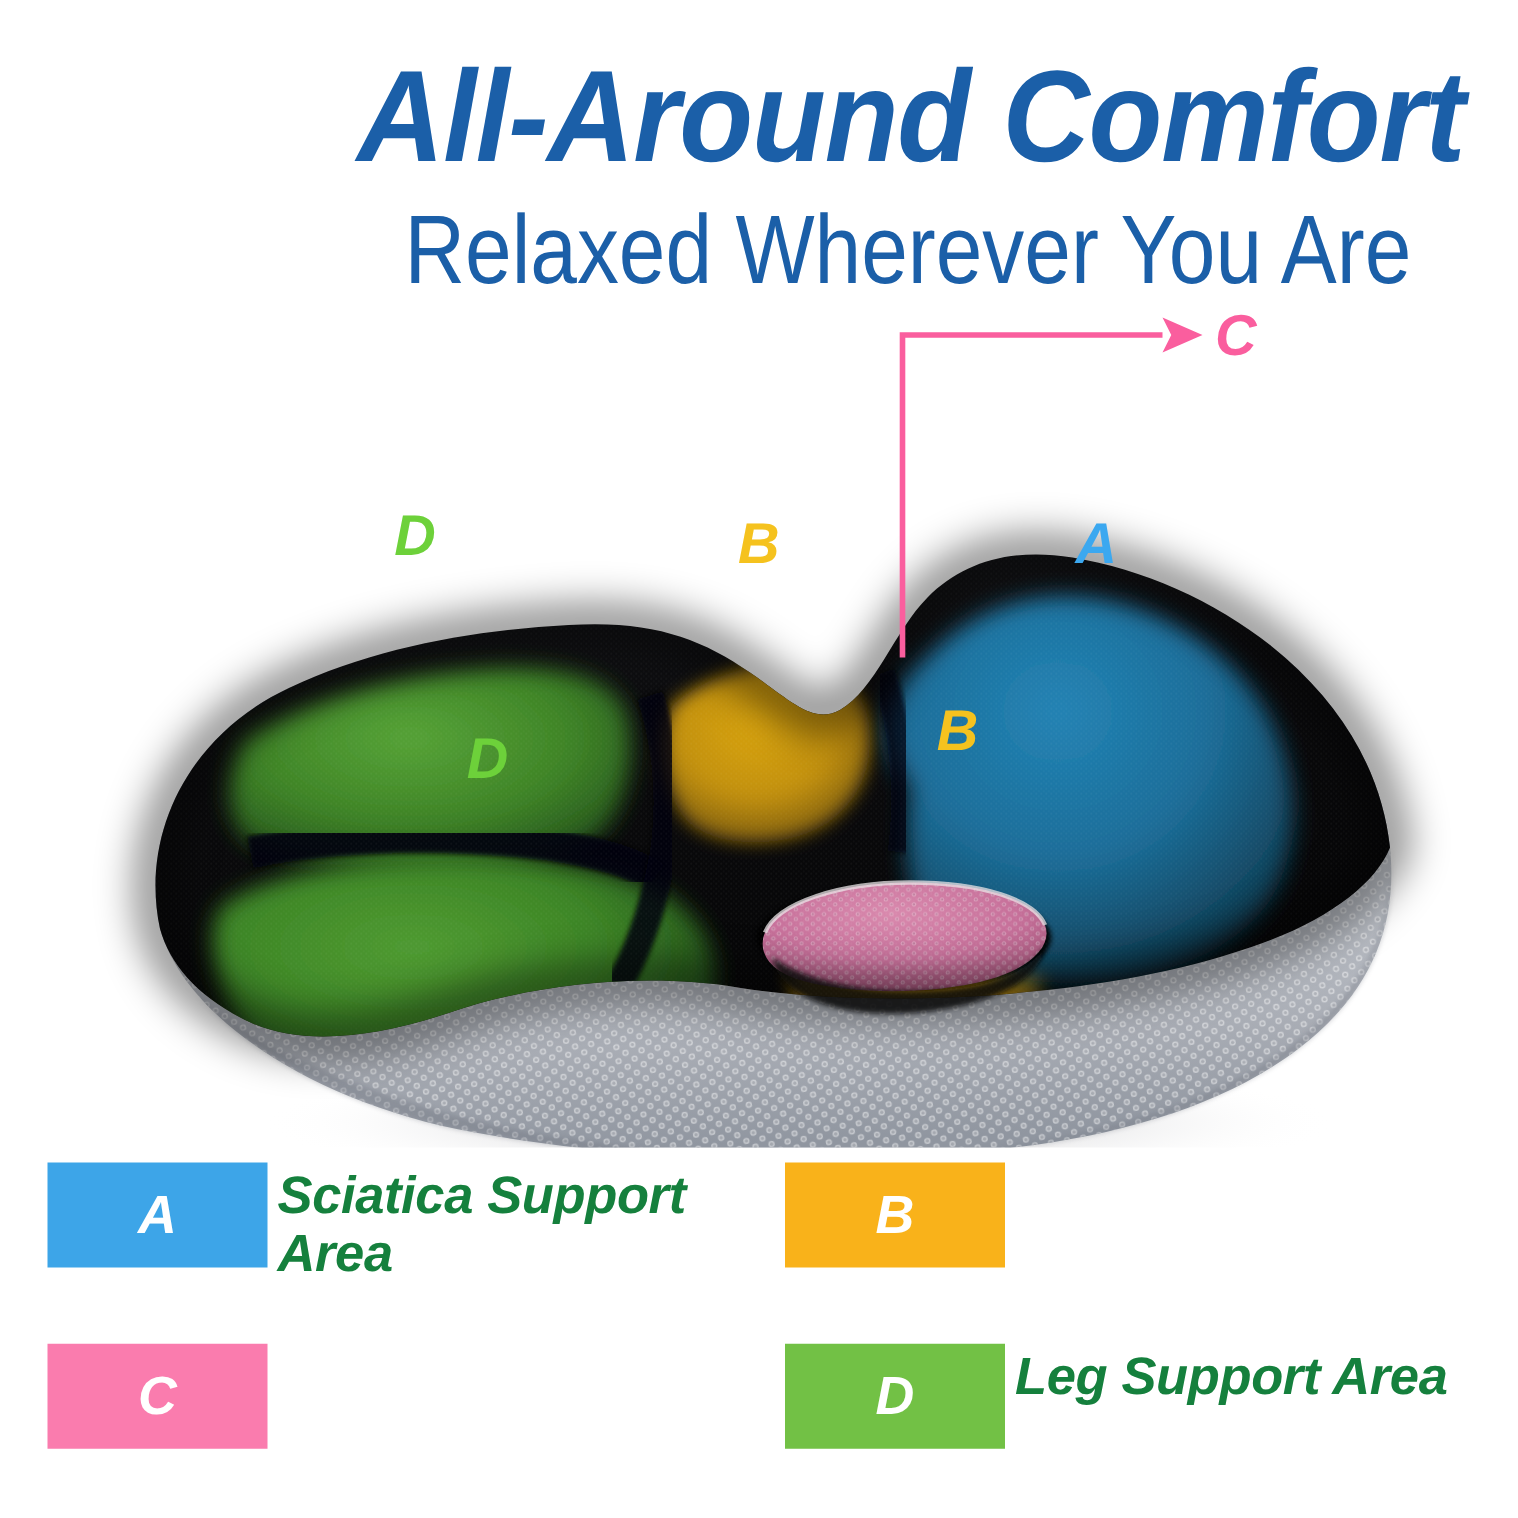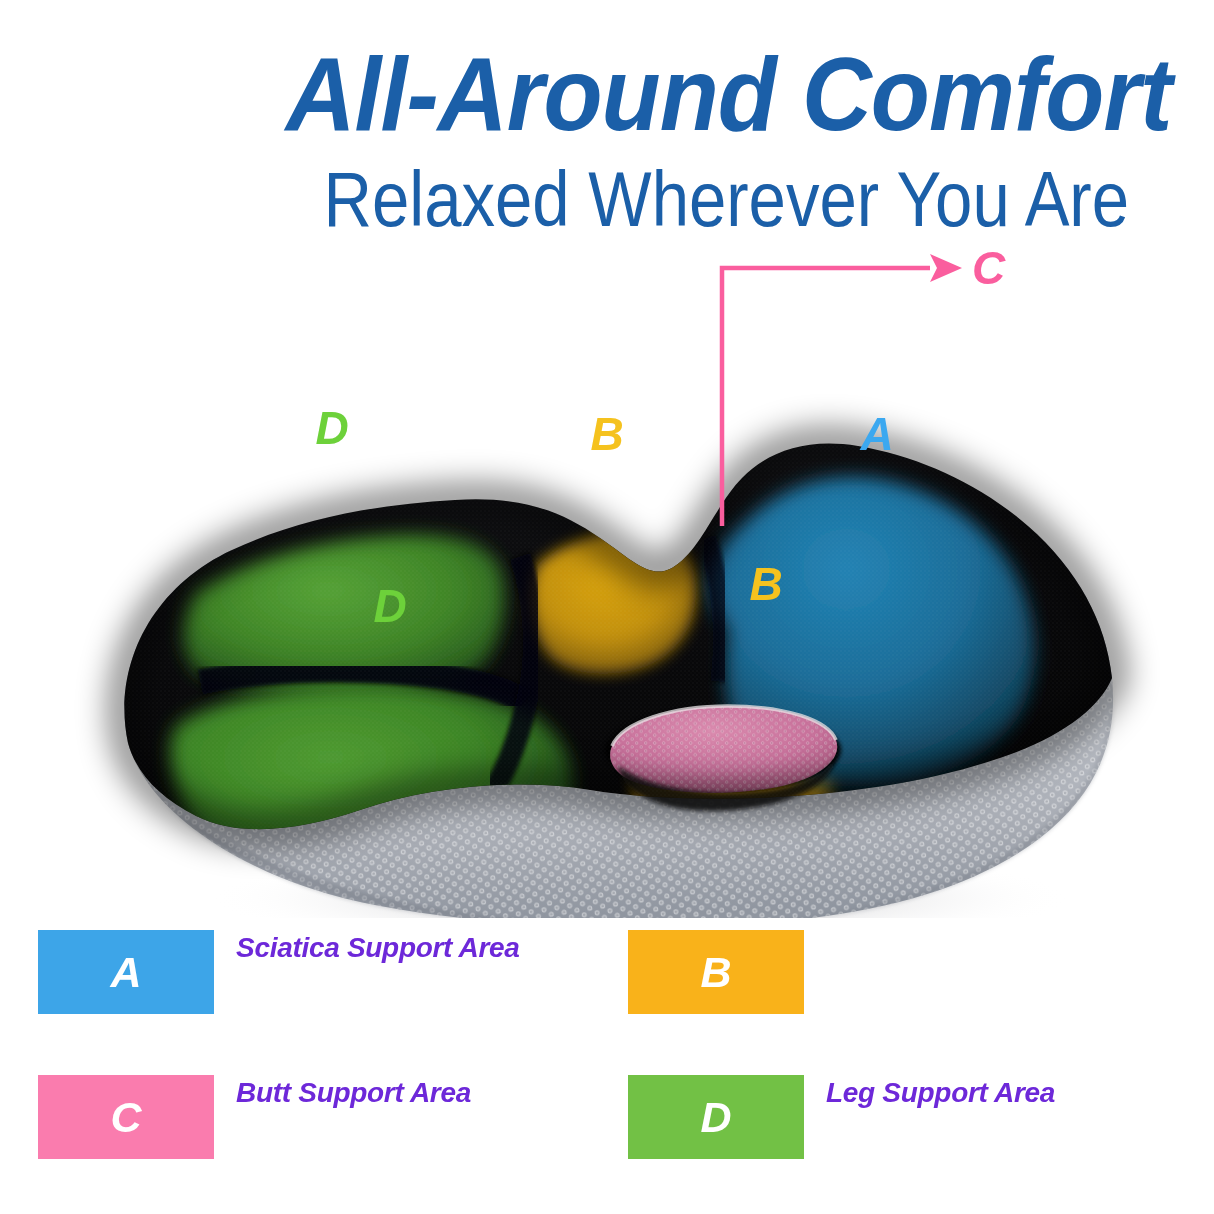--- a/index.html
+++ b/index.html
@@ -89,26 +89,26 @@
   }
   .swatch-letter {
     color: #ffffff;
     font-family: "Liberation Sans", sans-serif;
     font-weight: bold;
     font-style: italic;
     font-size: 43px;
     line-height: 1;
   }
   .legend-label {
-    margin-left: 22px;
-    color: #6d28d9;
+    margin-left: 8px;
+    color: #15803d;
     font-family: "Liberation Sans", sans-serif;
     font-weight: bold;
     font-style: italic;
-    font-size: 28px;
+    font-size: 42px;
     line-height: 1.12;
     letter-spacing: -0.3px;
     max-width: 370px;
     padding-top: 2px;
   }
   .legend-item.wide .legend-label { max-width: 400px; }
 </style>
 </head>
 <body>
 
@@ -454,21 +454,20 @@
   <div class="legend-item">
     <div class="swatch" style="background:#F9B21A;">
       <span class="swatch-letter">B</span>
     </div>
   </div>
 
   <div class="legend-item wide">
     <div class="swatch" style="background:#FA7CAE;">
       <span class="swatch-letter">C</span>
     </div>
-    <div class="legend-label">Butt Support Area</div>
   </div>
 
   <div class="legend-item wide">
     <div class="swatch" style="background:#72C145;">
       <span class="swatch-letter">D</span>
     </div>
     <div class="legend-label">Leg Support Area</div>
   </div>
 
 </div>

